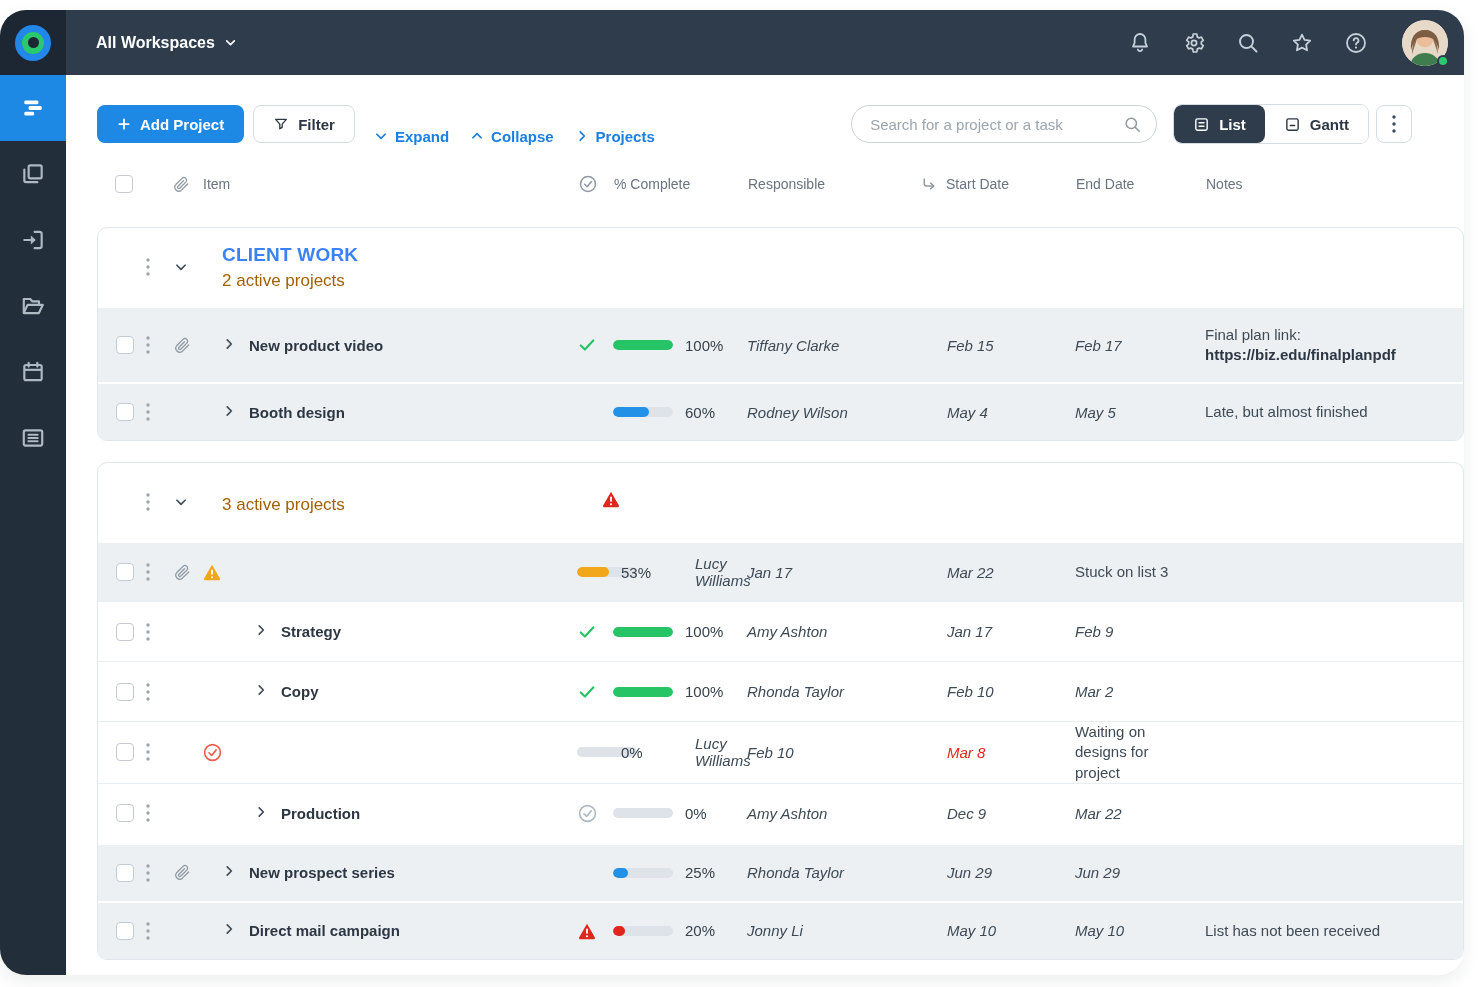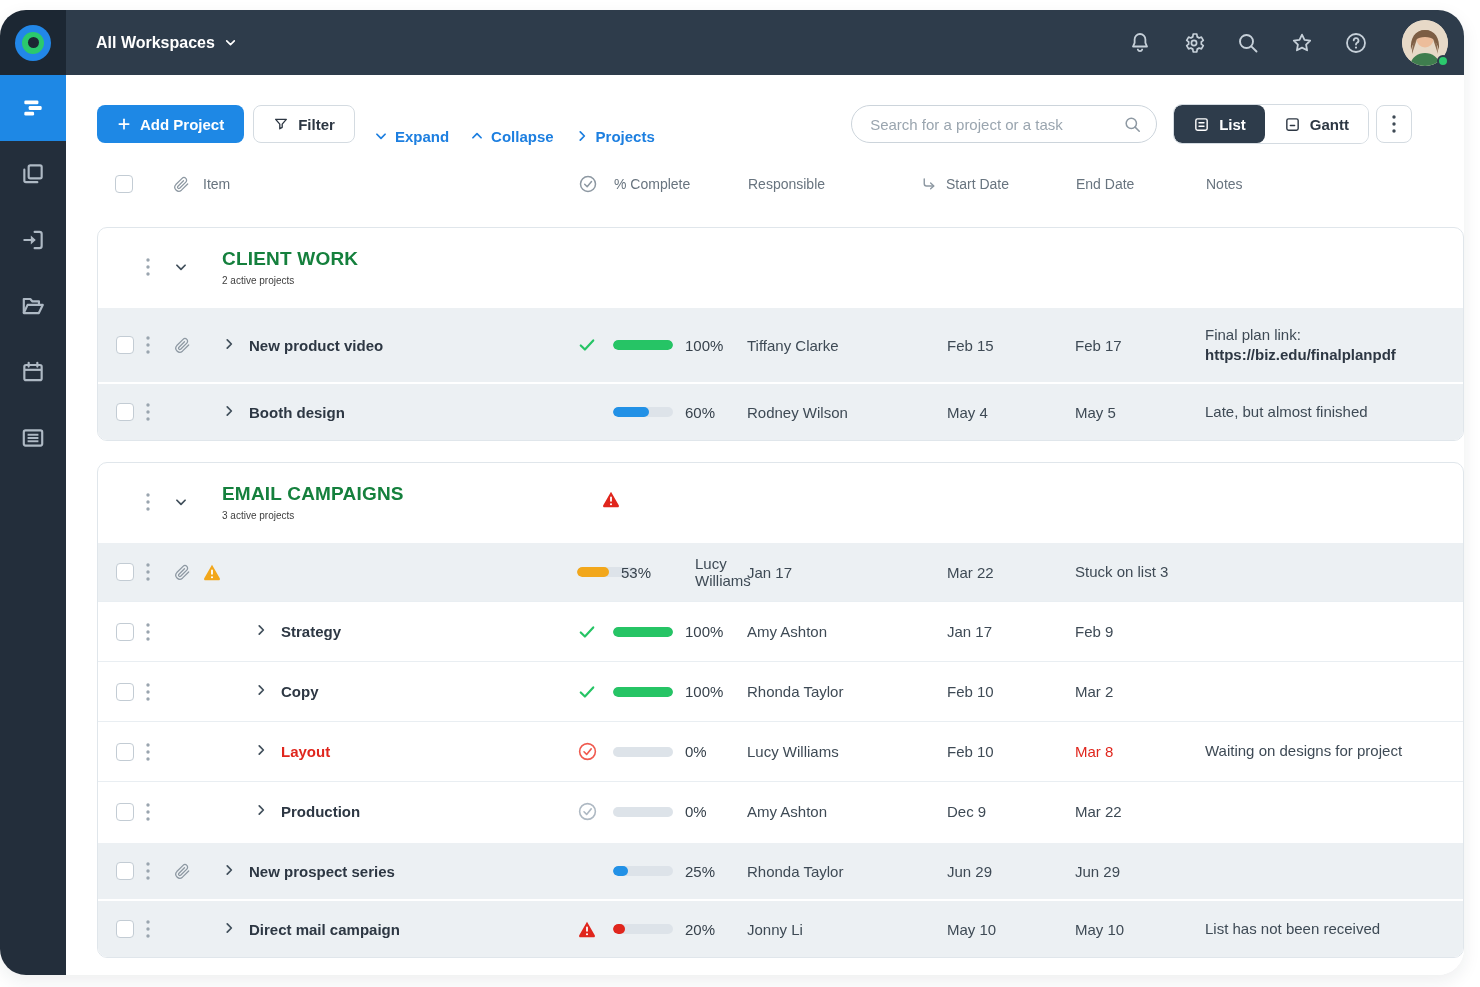--- a/index.html
+++ b/index.html
@@ -75,33 +75,33 @@
   .cb { width:18px; height:18px; border:1.5px solid #c3ccd4; border-radius:4px; background:#fff;
     display:inline-block; cursor:pointer; }
   .icon-g { color:#8d98a2; }
 
   .card { width:1367px; border:1px solid #e0e6eb; border-radius:10px; overflow:hidden;
     margin-top:21px; background:#fff; }
 
   .group-head { position:relative; height:78px; display:grid;
     grid-template-columns:30px 28px 28px 1fr; align-items:center; padding:0 24px 0 18px; }
   .group-title-cell { padding-left:20px; }
-  .group-title { font-size:19px; font-weight:700; color:#15803d; letter-spacing:.2px; }
-  .group-sub { font-size:10px; color:#404040; margin-top:5px; }
+  .group-title { font-size:19px; font-weight:700; color:#3b82f6; letter-spacing:.2px; }
+  .group-sub { font-size:17px; color:#a16207; margin-top:5px; }
   .group-warn { position:absolute; left:503px; top:26px; }
 
   .row { min-height:58px; }
   .row.tall { min-height:76px; }
   .row.shaded { background:#ecf0f3; border-top:2px solid #ffffff; }
   .row.sub { background:#ffffff; border-top:1px solid #e9eef2; min-height:60px; }
   .item-cell { display:flex; align-items:flex-start; gap:13px; padding-left:20px; }
   .row.sub .item-cell { padding-left:52px; }
   .item-name { font-size:15px; font-weight:700; color:#2d3743; cursor:pointer; }
   .item-name.danger { color:#e0261d; }
-  .cell-text { font-size:15px; color:#3e4a55; padding-left:18px; }
+  .cell-text { font-size:15px; color:#3e4a55; padding-left:18px;font-style:italic; }
   .cell-text.danger { color:#e0261d; }
   .notes-cell { font-size:15px; color:#3e4a55; padding-left:18px; line-height:1.35; }
   .notes-link { font-weight:700; color:#2d3743; }
 
   .bar { width:60px; height:10px; border-radius:5px; background:#dde3e9; overflow:hidden; }
   .bar-fill { height:100%; border-radius:5px; }
   .fill-green { background:#26c465; } .fill-blue { background:#2291e6; }
   .fill-amber { background:#f2a71b; } .fill-red { background:#e0261d; }
   .pct { font-size:15px; color:#37424c; padding-left:8px; }
 
@@ -451,21 +451,20 @@
     <div class="card">
       <div class="group-head">
         <span></span>
         <svg class="kebab-dots">
             <use href="#i-kebab"></use>
           </svg>
         <svg class="chev">
             <use href="#i-chev-down"></use>
           </svg>
         <div class="group-title-cell">
-          <div class="group-title">EMAIL CAMPAIGNS</div>
           <div class="group-sub">3 active projects</div>
         </div>
         <svg class="warn-tri group-warn" style="color:#e0261d">
             <use href="#i-warning"></use>
           </svg>
       </div>
 
       <div class="cols row shaded" style="min-height:60px">
         <span class="cb"></span>
         <svg class="kebab-dots">
@@ -536,26 +535,20 @@
         <span class="cell-text">Mar 2</span>
         <span class="notes-cell"></span>
       </div>
 
       <div class="cols row sub">
         <span class="cb"></span>
         <svg class="kebab-dots">
             <use href="#i-kebab"></use>
           </svg>
         <span></span>
-        <div class="item-cell">
-          <svg class="chev">
-              <use href="#i-chev-right"></use>
-            </svg>
-          <span class="item-name danger">Layout</span>
-        </div>
         <svg class="st-icon" style="color:#f05a4f;width:21px;height:21px">
             <use href="#i-circle-check"></use>
           </svg>
         <div class="bar">
             <div class="bar-fill" style="width: 0%;"></div>
           </div>
         <span class="pct">0%</span>
         <span class="cell-text">Lucy Williams</span>
         <span class="cell-text">Feb 10</span>
         <span class="cell-text danger">Mar 8</span>

